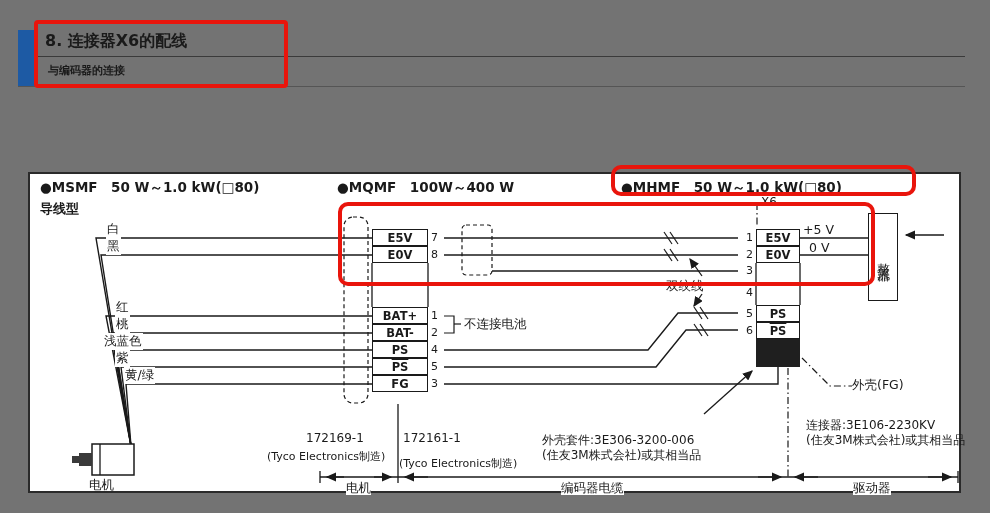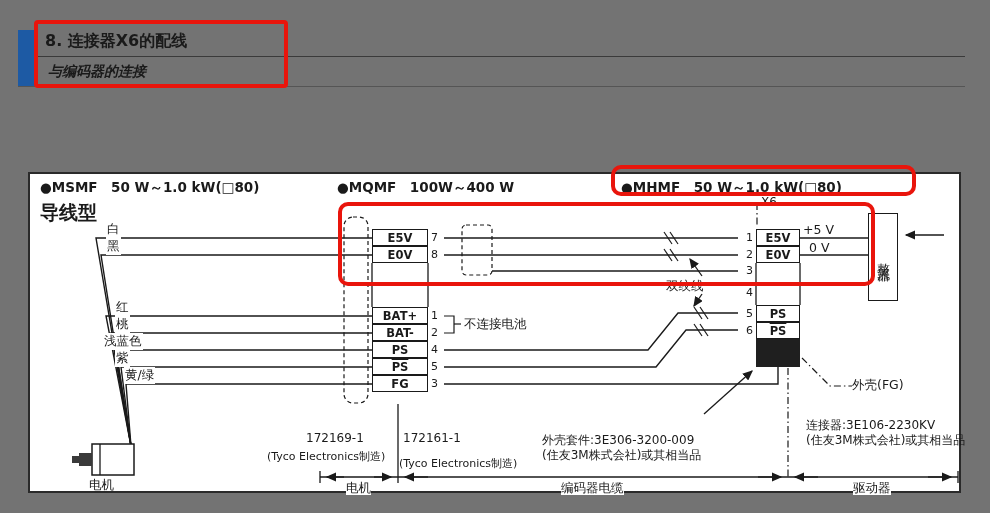--- a/index.html
+++ b/index.html
@@ -4,30 +4,30 @@
 <style>
   * { margin:0; padding:0; box-sizing:border-box; }
   html,body { background:#fff; }
   body { font-family:"DejaVu Sans","Liberation Sans",sans-serif; color:#1a1a1a; }
   .page { position:relative; width:990px; height:513px; background:#737373; overflow:hidden; }
 
   
   .bluebar { position:absolute; left:18px; top:30px; width:17px; height:57px; background:#1d5aa4; }
   .chapter-title { position:absolute; left:45px; top:31px; font-size:16px; font-weight:bold; white-space:nowrap; }
   .rule1 { position:absolute; left:38px; top:56px; width:927px; border-top:1.5px solid #3a3a3a; }
-  .subtitle { position:absolute; left:48px; top:63px; font-size:14px; font-weight:bold; white-space:nowrap;font-style:italic; }
+  .subtitle { position:absolute; left:48px; top:63px; font-size:11px; font-weight:bold; white-space:nowrap; }
   .rule2 { position:absolute; left:18px; top:86px; width:947px; border-top:1.2px solid #555; }
 
   .heading { position:absolute; left:30px; top:119px; font-size:16.5px; font-weight:bold; white-space:nowrap; }
 
   .frame { position:absolute; left:28px; top:172px; width:933px; height:321px; border:2px solid #2a2a2a; background:#fff; }
 
   .lbl { position:absolute; font-size:12.5px; line-height:1.15; white-space:nowrap; }
   .model { position:absolute; font-size:13.5px; font-weight:bold; white-space:nowrap; }
-  .leadtype { position:absolute; left:40px; top:200px; font-size:19px; font-weight:bold; }
+  .leadtype { position:absolute; left:40px; top:200px; font-size:13px; font-weight:bold; }
   .wlabel { position:absolute; font-size:12.5px; white-space:nowrap; background:#fff; padding:0 1px; }
 
   .cell { position:absolute; left:372px; width:56px; height:17px; border:1.5px solid #1a1a1a;
           font-size:11.5px; font-weight:bold; display:flex; align-items:center; justify-content:center;
           background:#fff; white-space:nowrap; }
   .xcell { left:756px; width:44px; }
   .pin { position:absolute; left:431px; width:13px; font-size:11px; line-height:17px; height:17px; }
   .xpin { left:740px; text-align:right; }
   .ov { text-decoration:overline; }
 
@@ -194,21 +194,21 @@
   <div class="cell xcell" style="top:305px;">PS</div>
   <div class="cell xcell ov" style="top:322px;">PS</div>
 
   <div class="lbl" style="left:803px; top:223px;">+5 V</div>
   <div class="lbl" style="left:809px; top:241px;">0 V</div>
   <div class="regbox">整流器</div>
   <div class="lbl" style="left:852px; top:378px;">外壳(FG)</div>
 
   <div class="lbl" style="left:666px; top:279px;">双绞线</div>
 
-  <div class="note" style="left:542px; top:432px;">外壳套件:3E306-3200-009</div>
+  <div class="note" style="left:542px; top:432px;">外壳套件:3E306-3200-006</div>
   <div class="note" style="left:542px; top:447px;">(住友3M株式会社)或其相当品</div>
   <div class="note" style="left:806px; top:417px;">连接器:3E106-2230KV</div>
   <div class="note" style="left:806px; top:432px;">(住友3M株式会社)或其相当品</div>
 
   <div class="note" style="left:306px; top:431px;">172169-1</div>
   <div class="note" style="left:403px; top:431px;">172161-1</div>
   <div class="note small" style="left:267px; top:449px;">(Tyco Electronics制造)</div>
   <div class="note small" style="left:399px; top:456px;">(Tyco Electronics制造)</div>
 
   <div class="lbl" style="left:89px;  top:478px;">电机</div>

